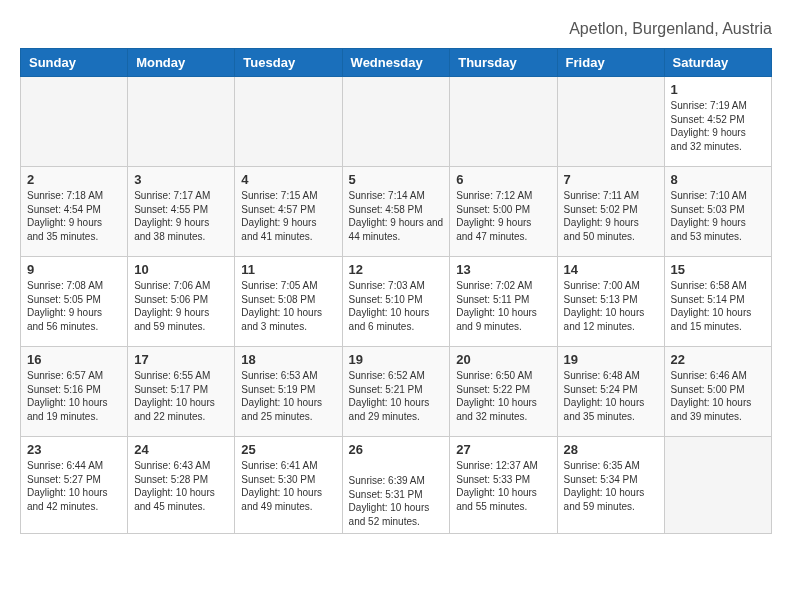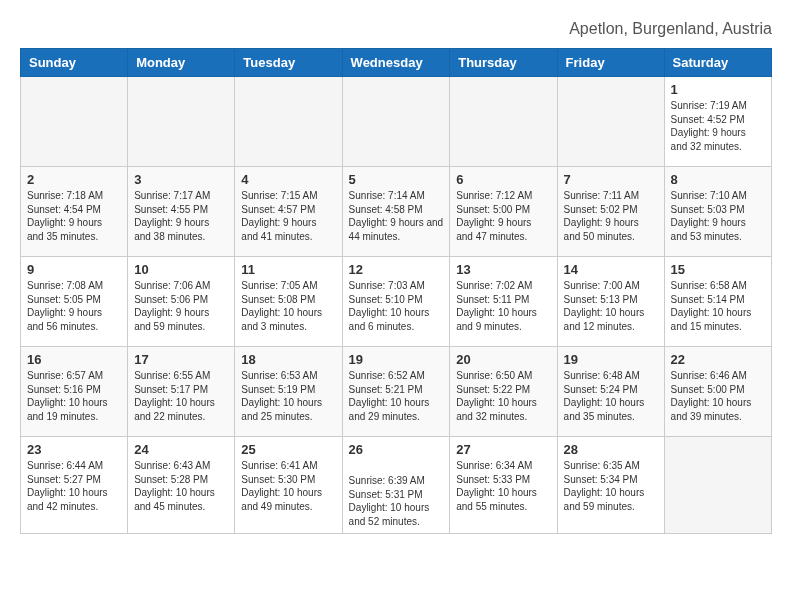--- a/index.html
+++ b/index.html
@@ -284,21 +284,21 @@
 Daylight: 10 hours and 49 minutes.</div>
         </td>
         <td>
           <span class="day-num">26</span>
           <div class="day-info" style="white-space: pre-line; margin-top: 17px;">Sunrise: 6:39 AM
 Sunset: 5:31 PM
 Daylight: 10 hours and 52 minutes.</div>
         </td>
         <td>
           <span class="day-num">27</span>
-          <div class="day-info" style="white-space: pre-line;">Sunrise: 6:34 AM
+          <div class="day-info" style="white-space: pre-line;">Sunrise: 12:37 AM
 Sunset: 5:33 PM
 Daylight: 10 hours and 55 minutes.</div>
         </td>
         <td>
           <span class="day-num">28</span>
           <div class="day-info" style="white-space: pre-line;">Sunrise: 6:35 AM
 Sunset: 5:34 PM
 Daylight: 10 hours and 59 minutes.</div>
         </td>
         <td class="empty"></td>

